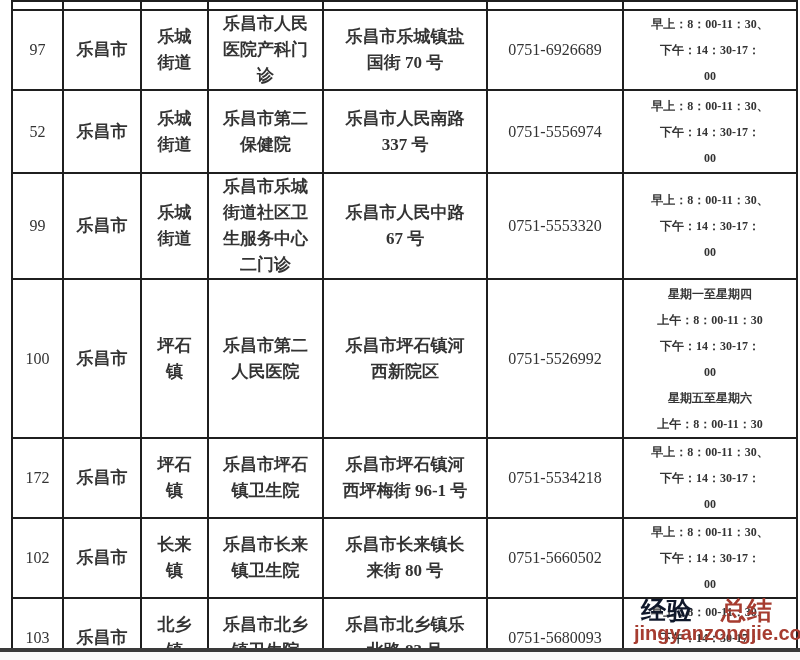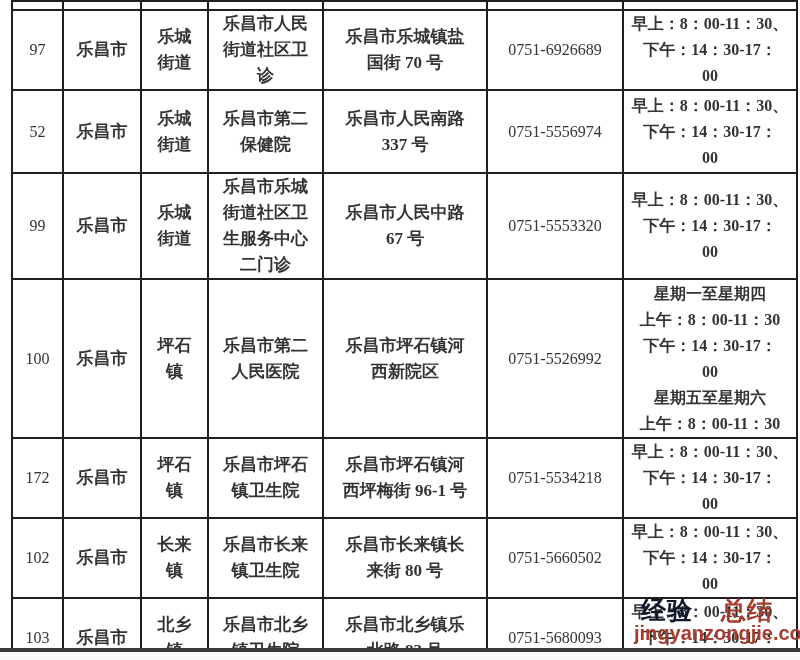--- a/index.html
+++ b/index.html
@@ -22,21 +22,21 @@
     text-align:center;
     vertical-align:middle;
     white-space:pre-line;
     font-size:17px;
     line-height:26px;
     font-weight:bold;
     padding:0 2px;
     overflow:hidden;
   }
   td.c-num,td.c-phone{font-weight:normal;font-size:16px;}
-  td.c-hours{font-size:16px;padding:0 1px;}
+  td.c-hours{font-size:12px;padding:0 1px;}
   
   tbody tr:nth-child(1) td{height:7px;}
   tbody tr:nth-child(2) td{height:73px;}
   tbody tr:nth-child(3) td{height:81px;}
   tbody tr:nth-child(4) td{height:102px;}
   tbody tr:nth-child(5) td{height:157px;border-radius:24px;}
   tbody tr:nth-child(6) td{height:78px;}
   tbody tr:nth-child(7) td{height:78px;}
   tbody tr:nth-child(8) td{height:78px;}
   .watermark{
@@ -102,21 +102,21 @@
           <td class="c-address"></td>
           <td class="c-phone"></td>
           <td class="c-hours"></td>
         </tr>
         <tr>
           <td class="c-num">97</td>
           <td class="c-city">乐昌市</td>
           <td class="c-town">乐城
 街道</td>
           <td class="c-institution">乐昌市人民
-街道社区卫
+医院产科门
 诊</td>
           <td class="c-address">乐昌市乐城镇盐
 国街 70 号</td>
           <td class="c-phone">0751-6926689</td>
           <td class="c-hours">早上：8：00-11：30、
 下午：14：30-17：
 00</td>
         </tr>
         <tr>
           <td class="c-num">52</td>

